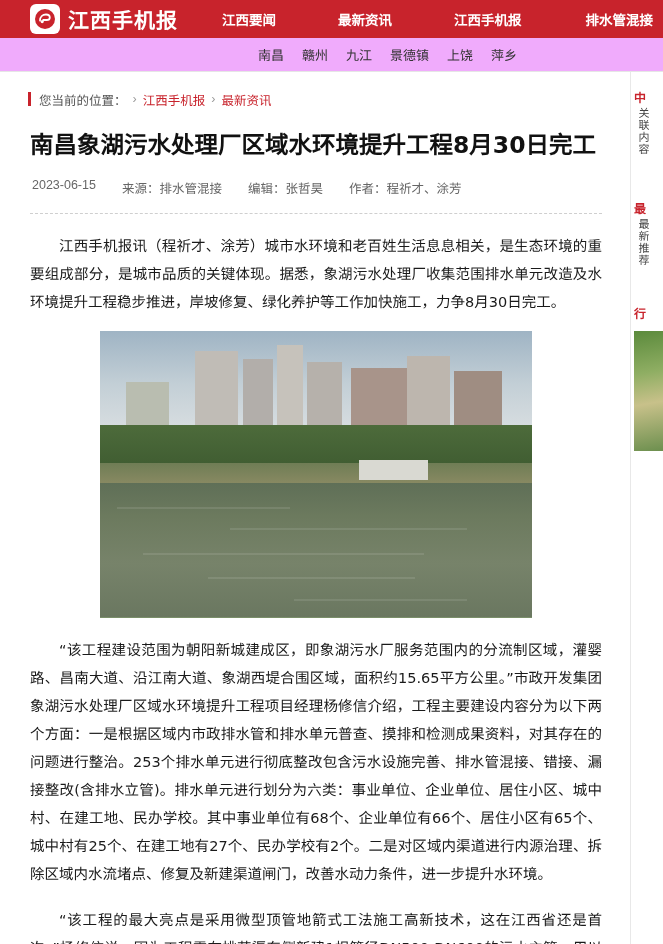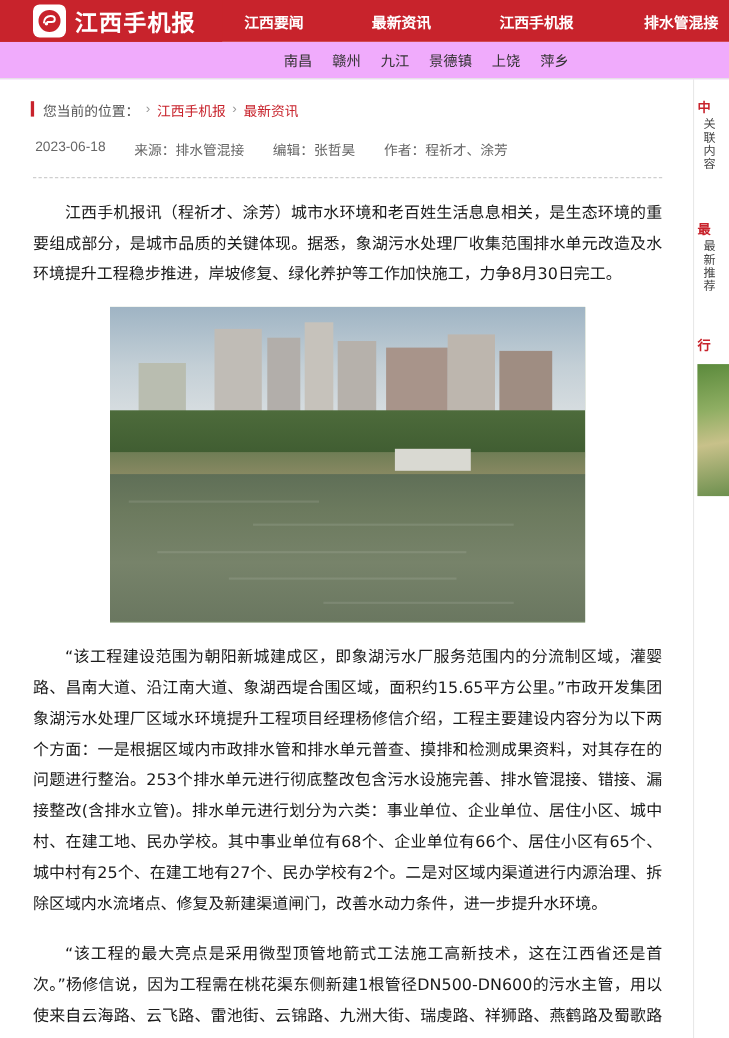--- a/index.html
+++ b/index.html
@@ -221,23 +221,24 @@
       <span class="bc-bar"></span>
       <span>您当前的位置：</span>
       <span class="bc-sep">›</span>
       <span class="bc-link">江西手机报</span>
       <span class="bc-sep">›</span>
       <span class="bc-cur">最新资讯</span>
     </div>
 
     <div class="article">
 
+      <h1 class="title">南昌象湖污水处理厂区域水环境提升工程8月30日完工</h1>
 
       <div class="meta">
-        <span>2023-06-18</span>
+        <span>2023-06-15</span>
         <span>来源：排水管混接</span>
         <span>编辑：张哲昊</span>
         <span>作者：程祈才、涂芳</span>
       </div>
 
       <div class="divider"></div>
 
       <p class="body-text">江西手机报讯（程祈才、涂芳）城市水环境和老百姓生活息息相关，是生态环境的重要组成部分，是城市品质的关键体现。据悉，象湖污水处理厂收集范围排水单元改造及水环境提升工程稳步推进，岸坡修复、绿化养护等工作加快施工，力争8月30日完工。</p>
 
       <div class="photo-wrap">

